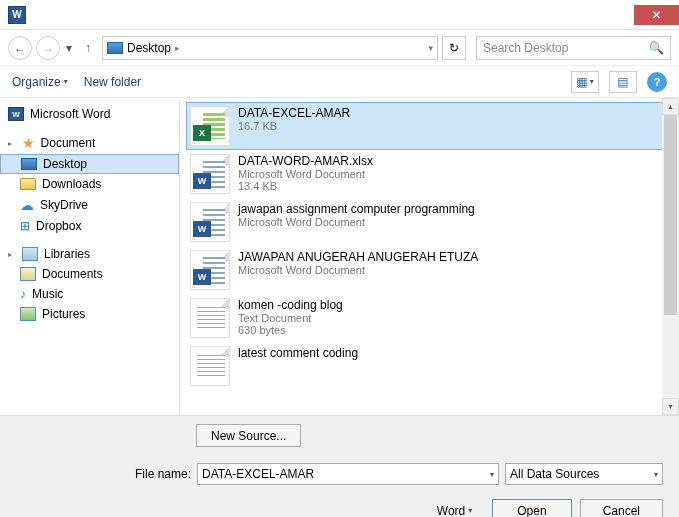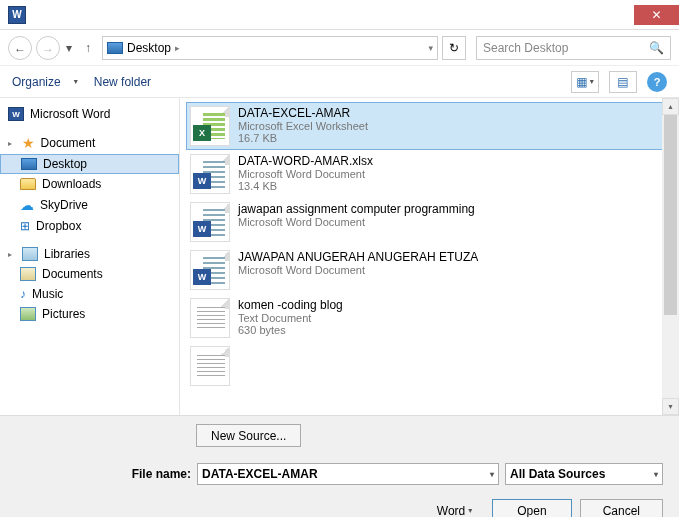--- a/index.html
+++ b/index.html
@@ -16,21 +16,21 @@
 .nav-dd { width: 10px; text-align: center; color: #555; }
 .nav-up { width: 20px; text-align: center; color: #555; }
 .breadcrumb { flex: 1; height: 24px; border: 1px solid #ccc; display: flex; align-items: center; padding: 0 4px; gap: 4px; background: #fff; }
 .monitor-icon { width: 16px; height: 12px; background: linear-gradient(#5aa0e0,#3070b0); border: 1px solid #2060a0; }
 .bc-sep { color: #777; font-size: 9px; }
 .refresh { width: 24px; height: 24px; border: 1px solid #ccc; display: flex; align-items: center; justify-content: center; }
 .search { width: 195px; height: 24px; border: 1px solid #ccc; display: flex; align-items: center; padding: 0 6px; color: #888; margin-left: 6px; }
 .search .mag { margin-left: auto; color: #888; }
 
 .toolbar { height: 32px; display: flex; align-items: center; padding: 0 12px; gap: 16px; border-bottom: 1px solid #e8e8e8; }
-.toolbar .menu { color: #1a3e7a; cursor: pointer; display: flex; align-items: center; gap: 13px; }
+.toolbar .menu { color: #1a3e7a; cursor: pointer; display: flex; align-items: center; gap: 3px; }
 .toolbar .right { margin-left: auto; display: flex; align-items: center; gap: 10px; }
 .view-btn { width: 28px; height: 22px; border: 1px solid #ccc; display: flex; align-items: center; justify-content: center; }
 .help { width: 20px; height: 20px; border-radius: 50%; background: #4aa0e0; color: #fff; display: flex; align-items: center; justify-content: center; font-weight: bold; font-size: 11px; }
 
 .body { display: flex; height: 318px; border-bottom: 1px solid #ddd; }
 .sidebar { width: 180px; border-right: 1px solid #e5e5e5; padding: 6px 0; overflow: hidden; }
 .side-group { margin-bottom: 8px; }
 .side-item { display: flex; align-items: center; gap: 6px; padding: 3px 8px 3px 20px; cursor: pointer; }
 .side-item.header { padding-left: 8px; font-weight: normal; }
 .side-item.selected { background: #d0e4f5; border: 1px solid #7ab0e0; padding-top: 2px; padding-bottom: 2px; }
@@ -57,21 +57,21 @@
 .file-name { color: #000; }
 .file-type, .file-size { color: #777; font-size: 11px; }
 .scrollbar { position: absolute; right: 0; top: 0; bottom: 0; width: 17px; background: #f0f0f0; display: flex; flex-direction: column; }
 .sb-btn { height: 17px; background: #f0f0f0; border: 1px solid #ddd; display: flex; align-items: center; justify-content: center; font-size: 8px; color: #666; }
 .sb-track { flex: 1; position: relative; }
 .sb-thumb { position: absolute; top: 0; left: 2px; right: 2px; height: 200px; background: #cdcdcd; }
 
 .footer { padding: 8px 16px 12px; background: #f0f0f0; }
 .new-source { margin-left: 180px; margin-bottom: 16px; }
 .btn { height: 23px; padding: 0 14px; background: #f5f5f5; border: 1px solid #aaa; cursor: pointer; display: inline-flex; align-items: center; }
-.filename-row { display: flex; align-items: center; gap: 6px; margin-bottom: 14px; font-weight: bold; }
+.filename-row { display: flex; align-items: center; gap: 6px; margin-bottom: 14px; }
 .filename-row label { text-align: right; width: 175px; }
 .filename-input { flex: 1; height: 22px; border: 1px solid #aaa; padding: 0 4px; background: #fff; display: flex; align-items: center; justify-content: space-between; }
 .filter { width: 158px; height: 22px; border: 1px solid #aaa; background: #fff; display: flex; align-items: center; justify-content: space-between; padding: 0 4px; }
 .action-row { display: flex; justify-content: flex-end; align-items: center; gap: 8px; }
 .action-row .tools { margin-right: 12px; display: flex; align-items: center; gap: 3px; }
 .btn.primary { border: 1px solid #5090c0; padding: 0 24px; }
 .dd-arrow { font-size: 8px; color: #555; }
 </style>
 </head>
 <body>
@@ -171,21 +171,20 @@
 
   <div class="filelist" id="filelist">
     <div class="file-item selected">
         <div class="file-icon excel">
           <div class="corner"></div>
           <div class="grid"></div>
           <div class="badge">X</div>
         </div>
         <div class="file-info">
           <div class="file-name">DATA-EXCEL-AMAR</div>
-          <div class="file-type">Microsoft Excel Worksheet</div>
           <div class="file-size">16.7 KB</div>
         </div>
       </div>
       <div class="file-item">
         <div class="file-icon word">
           <div class="corner"></div>
           <div class="lines"></div>
           <div class="badge">W</div>
         </div>
         <div class="file-info">
@@ -224,20 +223,23 @@
         <div class="file-info">
           <div class="file-name">komen -coding blog</div>
           <div class="file-type">Text Document</div>
           <div class="file-size">630 bytes</div>
         </div>
       </div>
       <div class="file-item">
         <div class="file-icon txt">
           <div class="corner"></div>
           <div class="lines"></div>
+        </div>
+        <div class="file-info">
+          <div class="file-name">latest comment coding</div>
         </div>
       </div>
       <div class="scrollbar">
       <div class="sb-btn">▴</div>
       <div class="sb-track">
           <div class="sb-thumb"></div>
         </div>
       <div class="sb-btn">▾</div>
     </div>
   </div>

